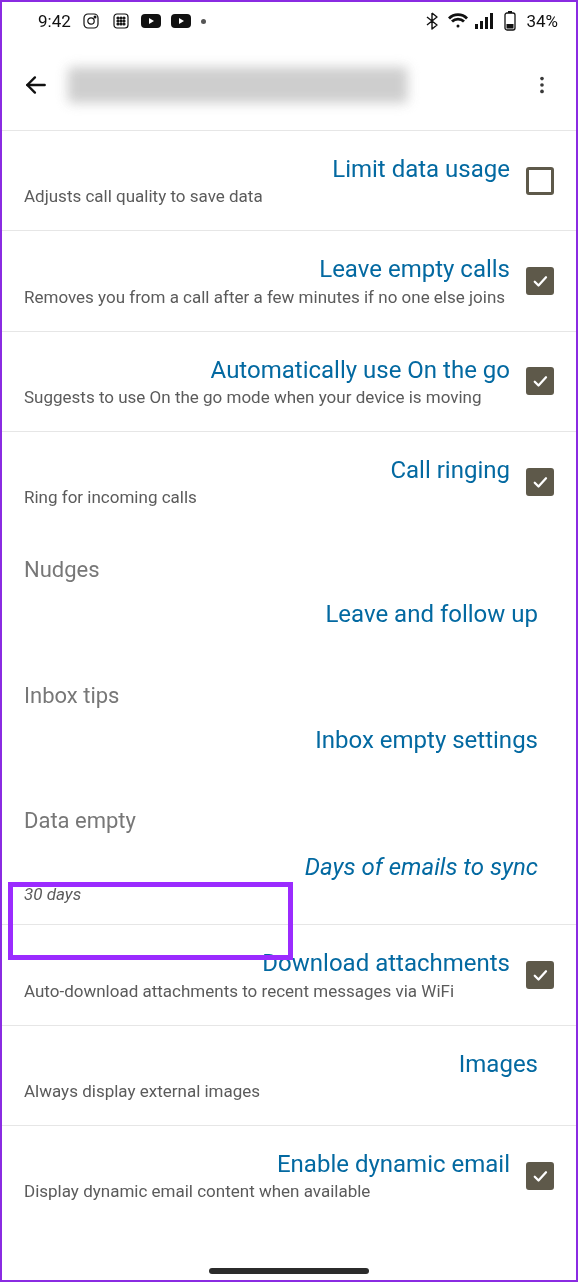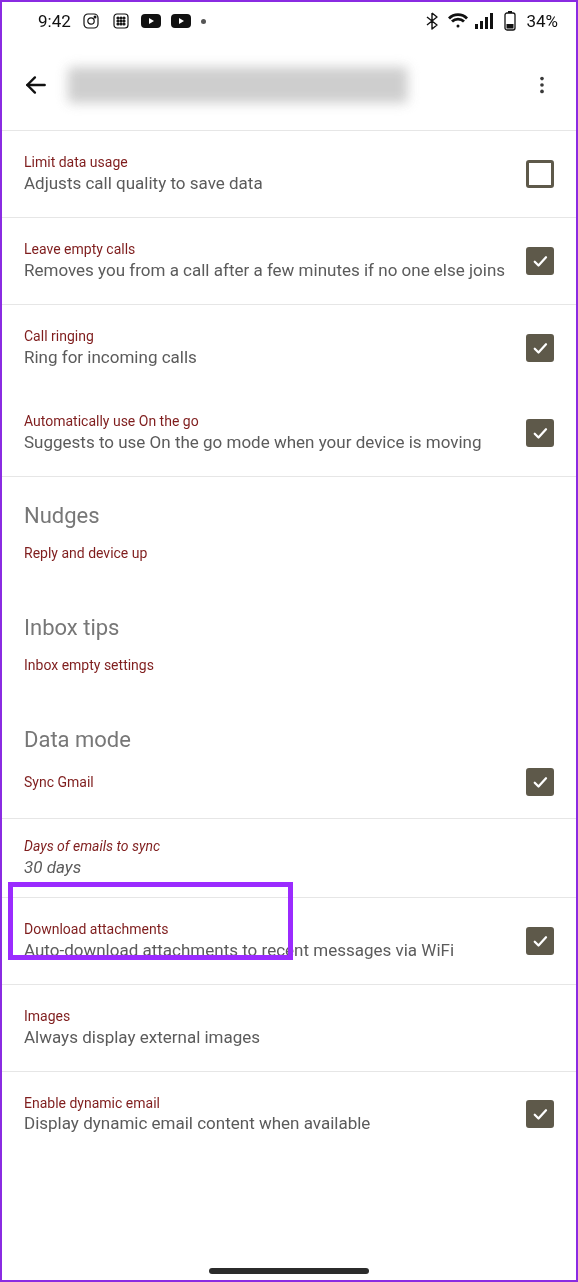--- a/index.html
+++ b/index.html
@@ -20,21 +20,21 @@
   .blurred-email { height: 36px; width: 340px; border-radius: 4px;
     background: repeating-linear-gradient(90deg,#bcbcbc 0 2px,#d6d6d6 2px 4px);
     filter: blur(6px); opacity: .9; }
   .more { width: 48px; height: 48px; display:flex; align-items:center; justify-content:center; border:none; background:none; cursor:pointer; }
 
   .list { border-top: 1px solid #e6e6e6; }
   .row { display:flex; align-items:center; justify-content:space-between; padding: 22px 22px; border-bottom: 1px solid #e6e6e6; background:#fff; cursor:pointer; }
   .row.noborder { border-bottom: none; }
   .row.compact { padding: 18px 22px 10px; }
   .row-text { flex:1; padding-right: 16px; }
-  .row-title { font-size: 14px; color:#7f1d1d; font-weight: 450; line-height:1.35; }
+  .row-title { font-size: 24px; color:#0369a1; font-weight: 450; line-height:1.35;text-align:right; }
   .row-sub { font-size: 17px; color:#5b5b5b; margin-top: 0; line-height:1.35; }
   .section-label { font-size: 22px; color:#777; padding: 26px 22px 0 22px; }
 
   
   .chk { width: 28px; height: 28px; border: 3px solid #5e594a; border-radius: 3px; display:flex; align-items:center; justify-content:center; flex:none; }
   .chk.checked { background:#5e594a; }
   .chk svg { display:none; }
   .chk.checked svg { display:block; }
 
   
@@ -152,69 +152,59 @@
         <div class="row-title">Leave empty calls</div>
         <div class="row-sub">Removes you from a call after a few minutes if no one else joins</div>
       </div>
       <div class="chk checked">
         <svg width="18" height="18" viewBox="0 0 24 24" fill="none" stroke="#fff" stroke-width="3" stroke-linecap="round" stroke-linejoin="round">
             <polyline points="5 13 10 18 20 7"></polyline>
           </svg>
       </div>
     </div>
 
+    <div class="row">
+      <div class="row-text">
+        <div class="row-title">Automatically use On the go</div>
+        <div class="row-sub">Suggests to use On the go mode when your device is moving</div>
+      </div>
+      <div class="chk checked">
+        <svg width="18" height="18" viewBox="0 0 24 24" fill="none" stroke="#fff" stroke-width="3" stroke-linecap="round" stroke-linejoin="round">
+            <polyline points="5 13 10 18 20 7"></polyline>
+          </svg>
+      </div>
+    </div>
+
     <div class="row noborder">
       <div class="row-text">
         <div class="row-title">Call ringing</div>
         <div class="row-sub">Ring for incoming calls</div>
       </div>
       <div class="chk checked">
         <svg width="18" height="18" viewBox="0 0 24 24" fill="none" stroke="#fff" stroke-width="3" stroke-linecap="round" stroke-linejoin="round">
             <polyline points="5 13 10 18 20 7"></polyline>
           </svg>
       </div>
     </div>
 
-    <div class="row">
-      <div class="row-text">
-        <div class="row-title">Automatically use On the go</div>
-        <div class="row-sub">Suggests to use On the go mode when your device is moving</div>
-      </div>
-      <div class="chk checked">
-        <svg width="18" height="18" viewBox="0 0 24 24" fill="none" stroke="#fff" stroke-width="3" stroke-linecap="round" stroke-linejoin="round">
-            <polyline points="5 13 10 18 20 7"></polyline>
-          </svg>
-      </div>
-    </div>
-
     <div class="section-label">Nudges</div>
     <div class="row noborder compact" style="padding-top:16px;padding-bottom:26px;">
       <div class="row-text">
-        <div class="row-title">Reply and device up</div>
+        <div class="row-title">Leave and follow up</div>
       </div>
     </div>
 
     <div class="section-label">Inbox tips</div>
     <div class="row noborder compact" style="padding-top:16px;padding-bottom:26px;">
       <div class="row-text">
         <div class="row-title">Inbox empty settings</div>
       </div>
     </div>
 
-    <div class="section-label">Data mode</div>
-    <div class="row" style="padding-top:16px;">
-      <div class="row-text">
-        <div class="row-title">Sync Gmail</div>
-      </div>
-      <div class="chk checked">
-        <svg width="18" height="18" viewBox="0 0 24 24" fill="none" stroke="#fff" stroke-width="3" stroke-linecap="round" stroke-linejoin="round">
-            <polyline points="5 13 10 18 20 7"></polyline>
-          </svg>
-      </div>
-    </div>
+    <div class="section-label">Data empty</div>
 
     <div class="row" style="padding-top:18px;padding-bottom:18px;font-style:italic;">
       <div class="row-text">
         <div class="row-title">Days of emails to sync</div>
         <div class="row-sub">30 days</div>
       </div>
     </div>
 
     <div class="row">
       <div class="row-text">

